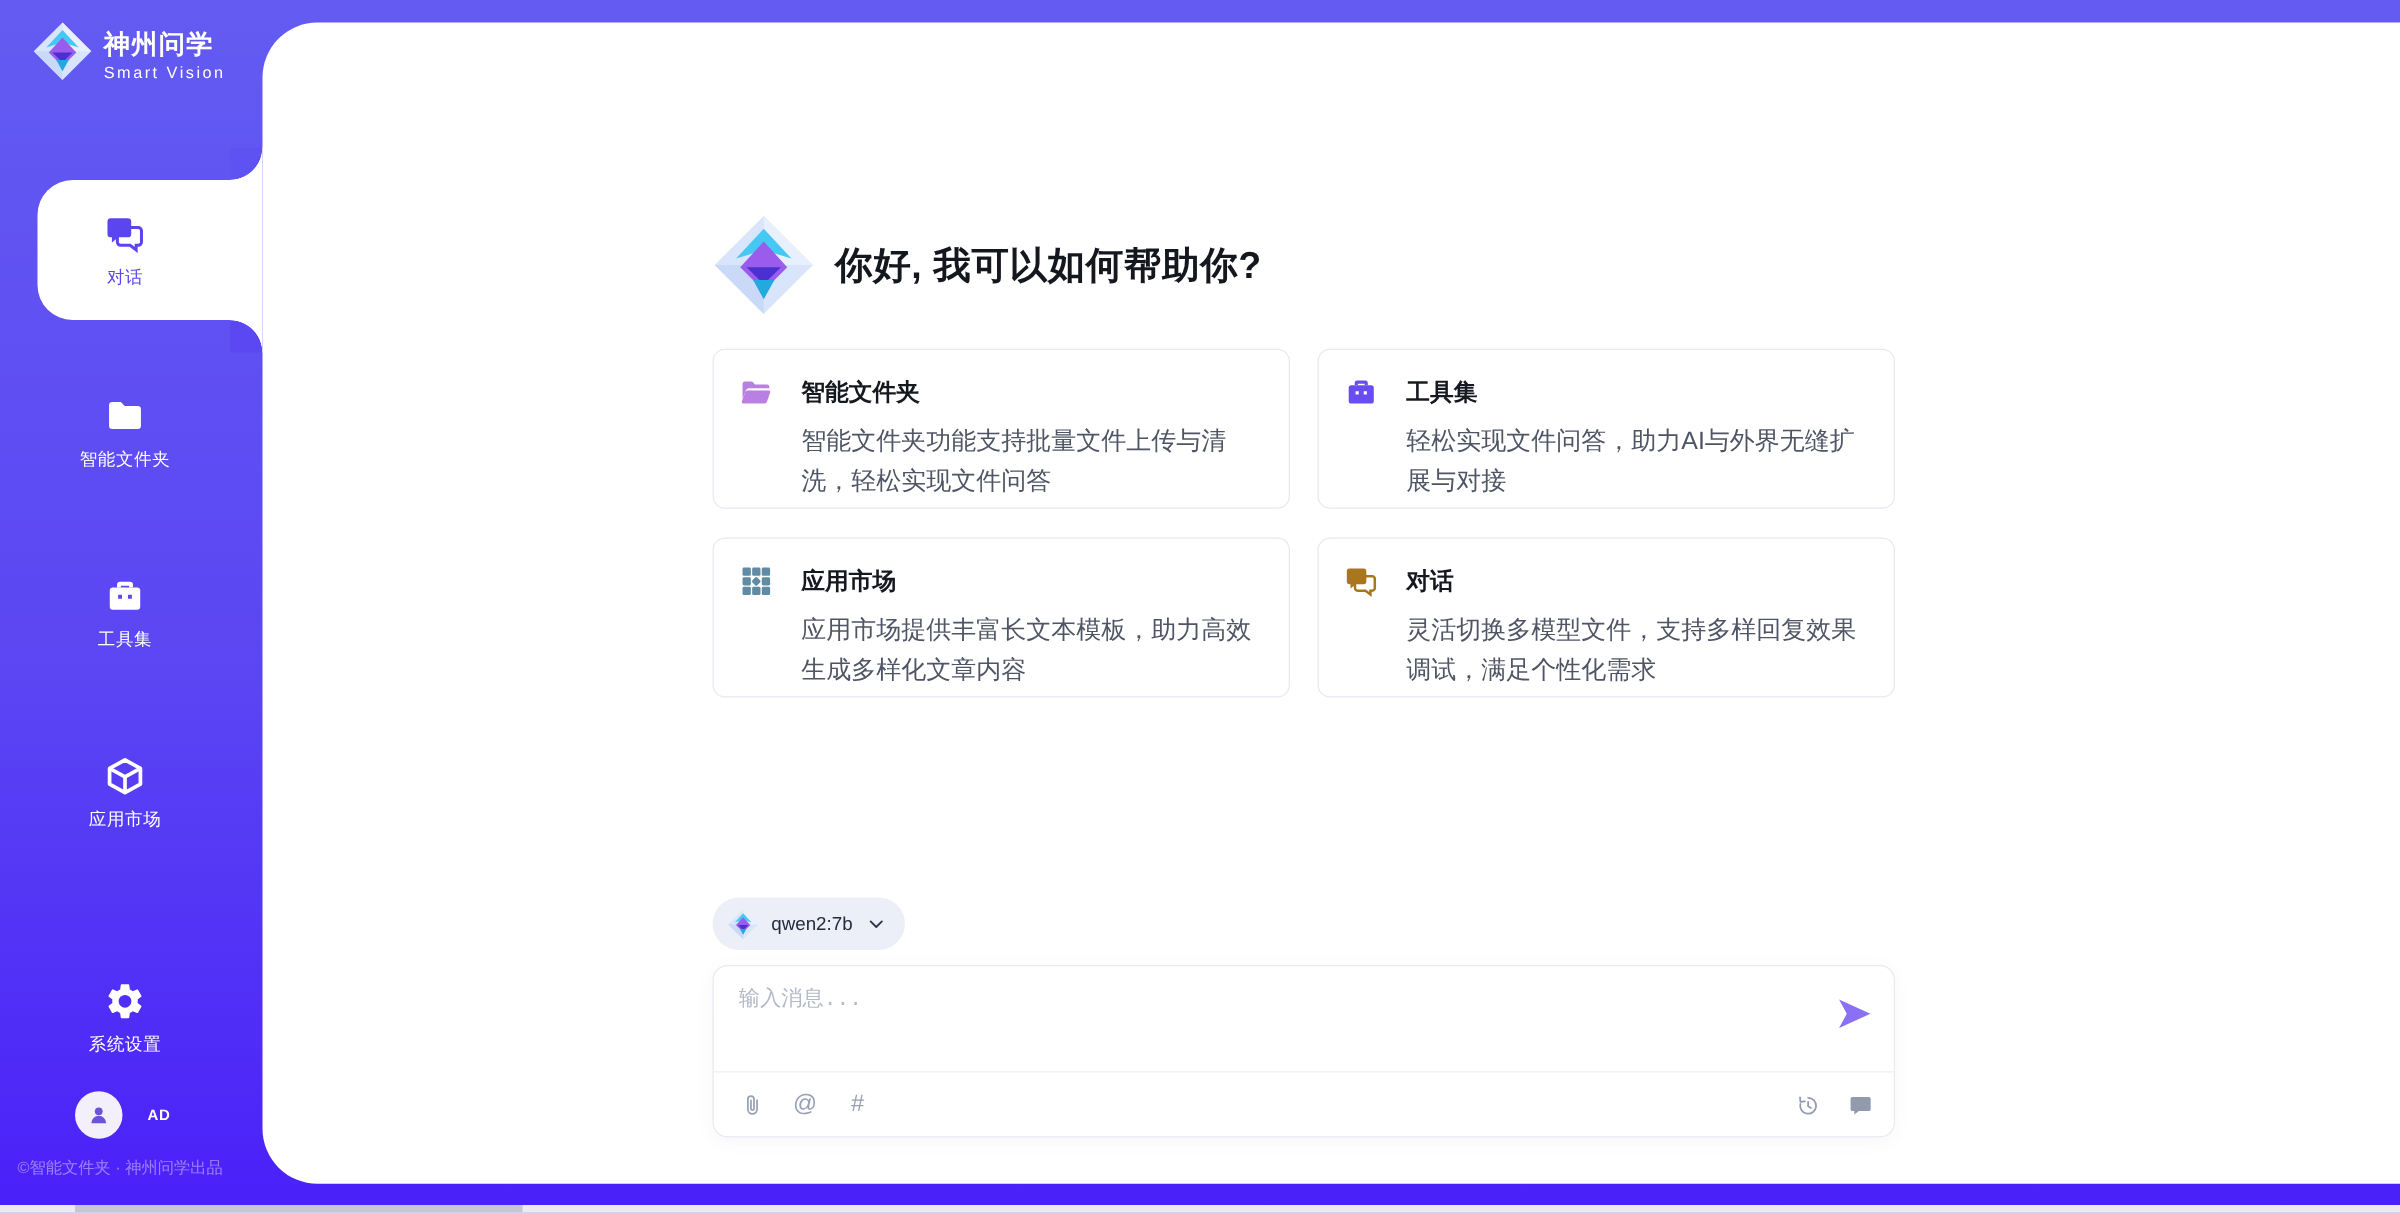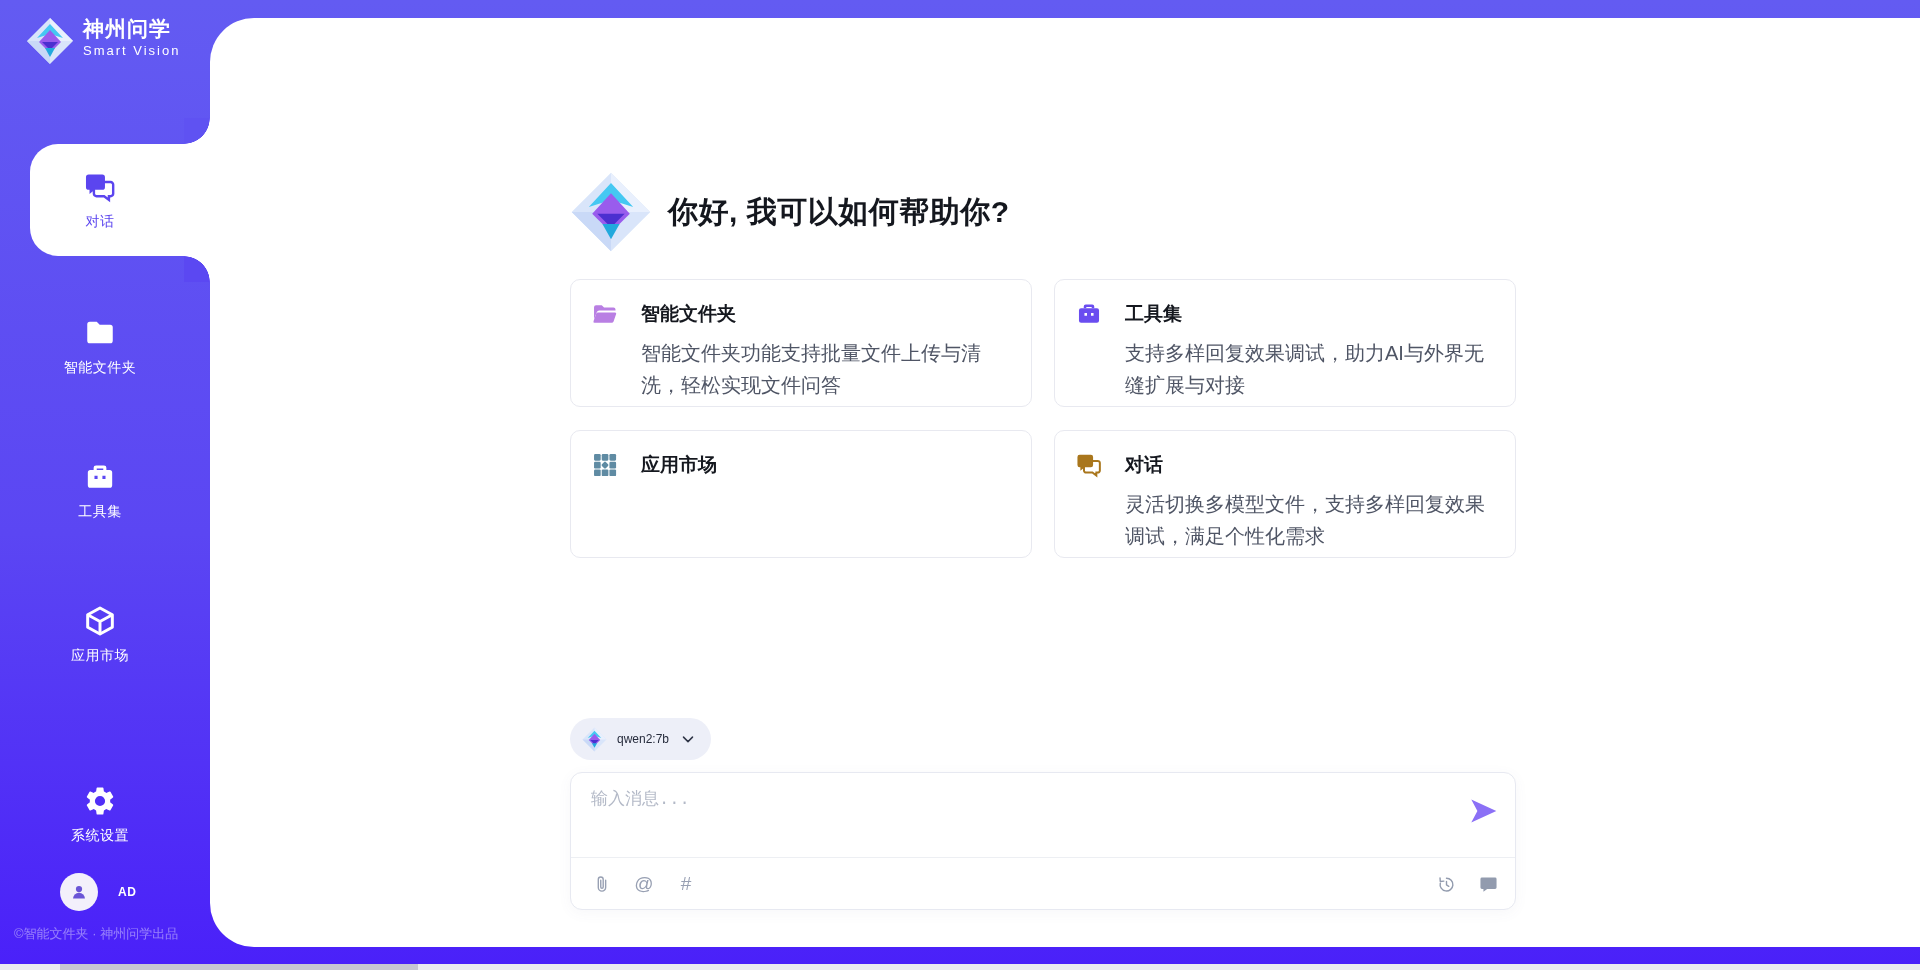--- a/index.html
+++ b/index.html
@@ -5,21 +5,21 @@
   * { margin:0; padding:0; box-sizing:border-box; }
   html,body { width:1920px; height:970px; overflow:hidden; }
   body { font-family:"Liberation Sans","DejaVu Sans",sans-serif; }
 
   .app { position:relative; width:1920px; height:970px;
          background:linear-gradient(180deg,#635bf2 0%,#5b46f3 55%,#4a20f9 100%); }
 
   
   .sidebar { position:absolute; left:0; top:0; width:210px; height:970px; }
 
-  .brand { position:absolute; left:26px; top:17px; display:flex; align-items:flex-start; gap:9px; }
+  .brand { position:absolute; left:26px; top:17px; display:flex; align-items:flex-end; gap:9px; }
   .brand .logo { width:48px; height:48px; }
   .brand-name { color:#fff; font-size:21px; font-weight:700; letter-spacing:1px; line-height:1.15; }
   .brand-sub { color:#fff; font-size:13px; letter-spacing:2px; margin-top:2px; }
 
   .nav-item { position:absolute; left:0; width:210px; height:112px;
               display:flex; flex-direction:column; align-items:center; justify-content:center;
               gap:9px; padding-right:10px; color:#fff; cursor:pointer; }
   .nav-item .nicon { width:34px; height:34px; color:#fff; }
   .nav-item .nav-label { font-size:14px; letter-spacing:0.5px; }
   .nav-item.active .nicon, .nav-item.active .nav-label { color:#5b45ef; position:relative; z-index:2; }
@@ -54,21 +54,21 @@
   .card-head { display:flex; align-items:center; gap:22px; }
   .card-head .cicon { width:28px; height:28px; flex:0 0 28px; }
   .card-title { font-size:19px; font-weight:700; color:#15181f; }
   .card-desc { margin:9px 0 0 50px; width:372px; font-size:20px; line-height:1.6; color:#4f5565; }
   .c-folder { color:#b97fe3; } .c-tools { color:#6a4df0; } .c-grid { color:#5f8ba3; } .c-chat { color:#a9761c; }
 
   .model-row { margin-top:160px; }
   .model-pill { display:inline-flex; align-items:center; gap:10px; height:42px; border-radius:21px;
                 background:#edeff8; padding:0 14px 0 12px; cursor:pointer; }
   .model-pill .logo { width:25px; height:25px; }
-  .model-name { font-size:12px; color:#262b3c; }
+  .model-name { font-size:15px; color:#262b3c; }
   .model-pill .chev { width:18px; height:18px; }
 
   .composer { position:relative; margin-top:12px; width:946px; height:138px; background:#fff;
               border:1px solid #e7e9f1; border-radius:12px; box-shadow:0 3px 14px rgba(90,90,140,0.05); }
   .composer textarea { position:absolute; left:20px; top:14px; width:860px; height:62px;
               border:none; outline:none; resize:none; font-family:Liberation Mono, monospace; font-size:17px; color:#333a49;
               background:transparent; }
   .composer textarea::placeholder { color:#b3b9c7; }
   .send-btn { position:absolute; right:16px; top:22px; width:32px; height:32px; cursor:pointer; }
   .composer .divider { position:absolute; left:0; right:0; top:84px; border-top:1px solid #edeff3; }
@@ -212,40 +212,41 @@
 
         <div class="card">
           <div class="card-head">
             <span class="cicon c-tools">
               <svg viewBox="0 0 24 24" width="28" height="28">
                   <use href="#sym-toolbox"></use>
                 </svg>
             </span>
             <span class="card-title">工具集</span>
           </div>
-          <div class="card-desc">支持多样回复效果调试，助力AI与外界无缝扩展与对接</div>
+          <div class="card-desc">轻松实现文件问答，助力AI与外界无缝扩展与对接</div>
         </div>
 
         <div class="card">
           <div class="card-head">
             <span class="cicon c-grid">
               <svg viewBox="0 0 24 24" width="28" height="28" fill="currentColor">
                 <rect x="2.6" y="2.6" width="5.7" height="5.7" rx="1"></rect>
                   <rect x="9.2" y="2.6" width="5.7" height="5.7" rx="1"></rect>
                   <rect x="15.8" y="2.6" width="5.7" height="5.7" rx="1"></rect>
                 <rect x="2.6" y="9.2" width="5.7" height="5.7" rx="1"></rect>
                   <rect x="9.7" y="9.7" width="4.7" height="4.7" rx="1" transform="rotate(45 12 12)"></rect>
                   <rect x="15.8" y="9.2" width="5.7" height="5.7" rx="1"></rect>
                 <rect x="2.6" y="15.8" width="5.7" height="5.7" rx="1"></rect>
                   <rect x="9.2" y="15.8" width="5.7" height="5.7" rx="1"></rect>
                   <rect x="15.8" y="15.8" width="5.7" height="5.7" rx="1"></rect>
               </svg>
             </span>
             <span class="card-title">应用市场</span>
           </div>
+          <div class="card-desc">应用市场提供丰富长文本模板，助力高效生成多样化文章内容</div>
         </div>
 
         <div class="card">
           <div class="card-head">
             <span class="cicon c-chat">
               <svg viewBox="0 0 24 24" width="28" height="28">
                   <use href="#sym-chat"></use>
                 </svg>
             </span>
             <span class="card-title">对话</span>

